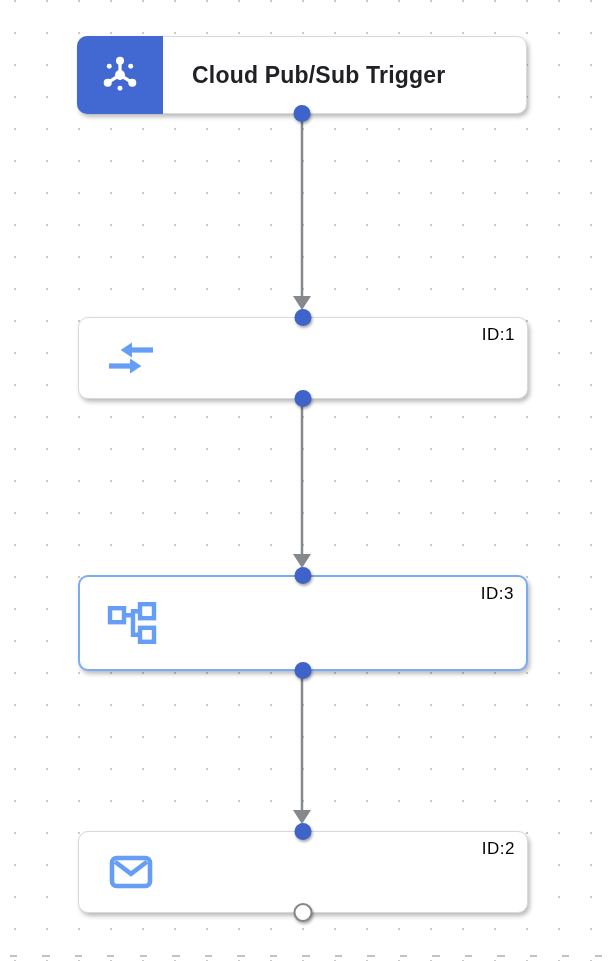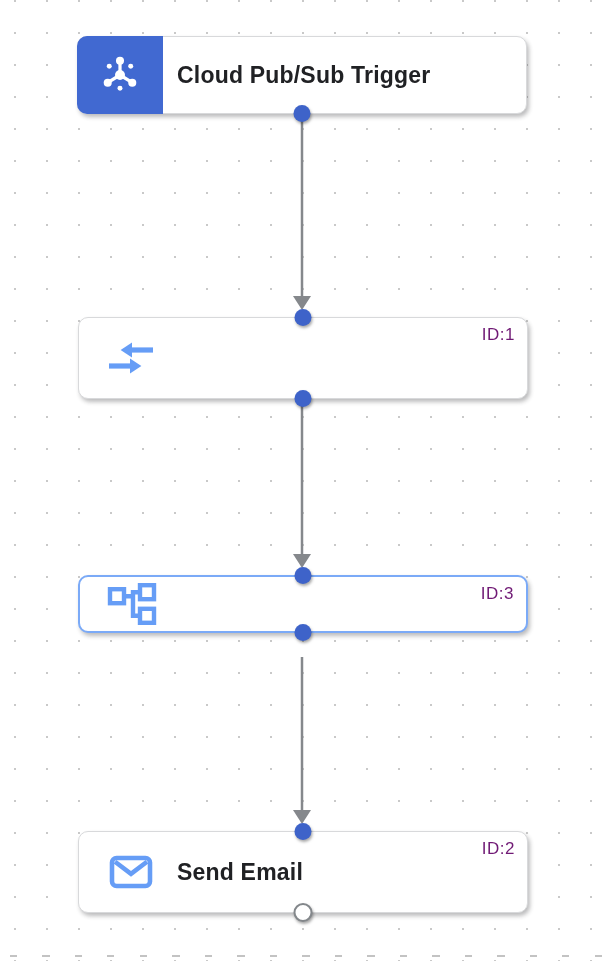--- a/index.html
+++ b/index.html
@@ -12,39 +12,39 @@
   .edges{position:absolute;left:0;top:0;width:612px;height:961px;pointer-events:none;}
   .node{
     position:absolute;box-sizing:border-box;background:#fff;
     border:1px solid #d8d9db;border-radius:10px;
     box-shadow:2px 3px 4px rgba(32,33,36,0.30);
     display:flex;align-items:center;
   }
   .node.selected{border:2px solid #7baaf7;}
   .node-trigger{left:77px;top:36px;width:450px;height:78px;}
   .node-task2{left:78px;top:317px;width:450px;height:82px;}
-  .node-task3{left:78px;top:575px;width:450px;height:58px;}
+  .node-task3{left:78px;top:575px;width:450px;height:96px;}
   .node-task4{left:78px;top:831px;width:450px;height:82px;}
   .trigger-iconbox{
     position:absolute;left:-1px;top:-1px;bottom:-1px;width:86px;
     background:#4169d1;border-radius:10px 0 0 10px;
     display:flex;align-items:center;justify-content:center;
   }
   .task-iconbox{
     position:absolute;left:26px;top:0;bottom:0;width:52px;
     display:flex;align-items:center;justify-content:center;
   }
   .node-title{
     position:absolute;left:98px;top:0;bottom:0;display:flex;align-items:center;
     font-size:23px;font-weight:700;color:#202124;letter-spacing:0.2px;white-space:nowrap;
   }
-  .node-trigger .node-title{left:99px;}
+  .node-trigger .node-title{left:114px;}
   .id-label{
     position:absolute;top:7px;right:12px;
-    font-size:17px;font-weight:400;color:#701a75;letter-spacing:0.5px;
+    font-size:17px;font-weight:400;color:#000000;letter-spacing:0.5px;
   }
   .port{
     position:absolute;left:50%;width:17px;height:17px;border-radius:50%;
     background:#3e63c9;transform:translateX(-50%);
     box-shadow:1px 2px 3px rgba(0,0,0,0.35);
   }
   .port-top{top:-9px;}
   .port-bottom{bottom:-9px;}
   .node.selected .port-top{top:-10px;}
   .node.selected .port-bottom{bottom:-10px;}
@@ -125,19 +125,18 @@
   </div>
 
   <div class="node node-task4">
     <span class="id-label">ID:2</span>
     <div class="task-iconbox">
       <svg width="46" height="38" viewBox="0 0 24 20">
         <rect x="2" y="2.6" width="20" height="14.8" rx="2.4" fill="none" stroke="#669df6" stroke-width="2.4"></rect>
         <polyline points="3.6,4.6 12,11 20.4,4.6" fill="none" stroke="#669df6" stroke-width="2.4"></polyline>
       </svg>
     </div>
-    <div class="node-title">Send Email</div>
     <div class="port port-top"></div>
     <div class="port port-bottom port-open"></div>
   </div>
 
   <div class="bottom-dashes"></div>
 </div>
 
 </body></html>

